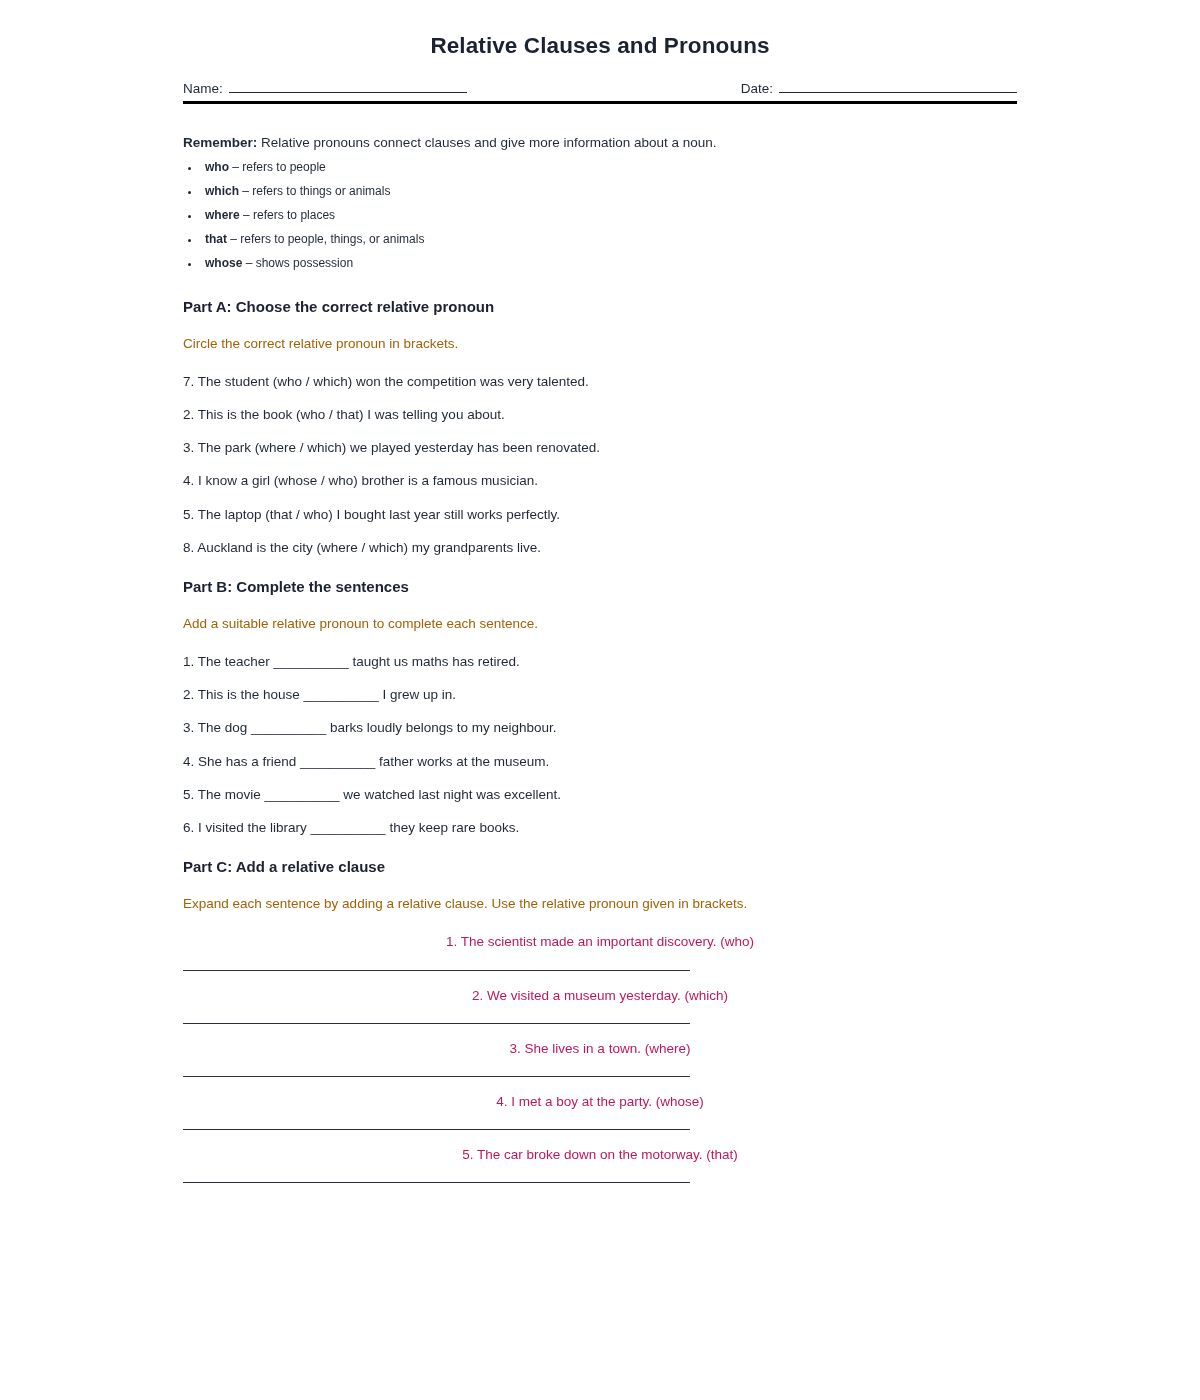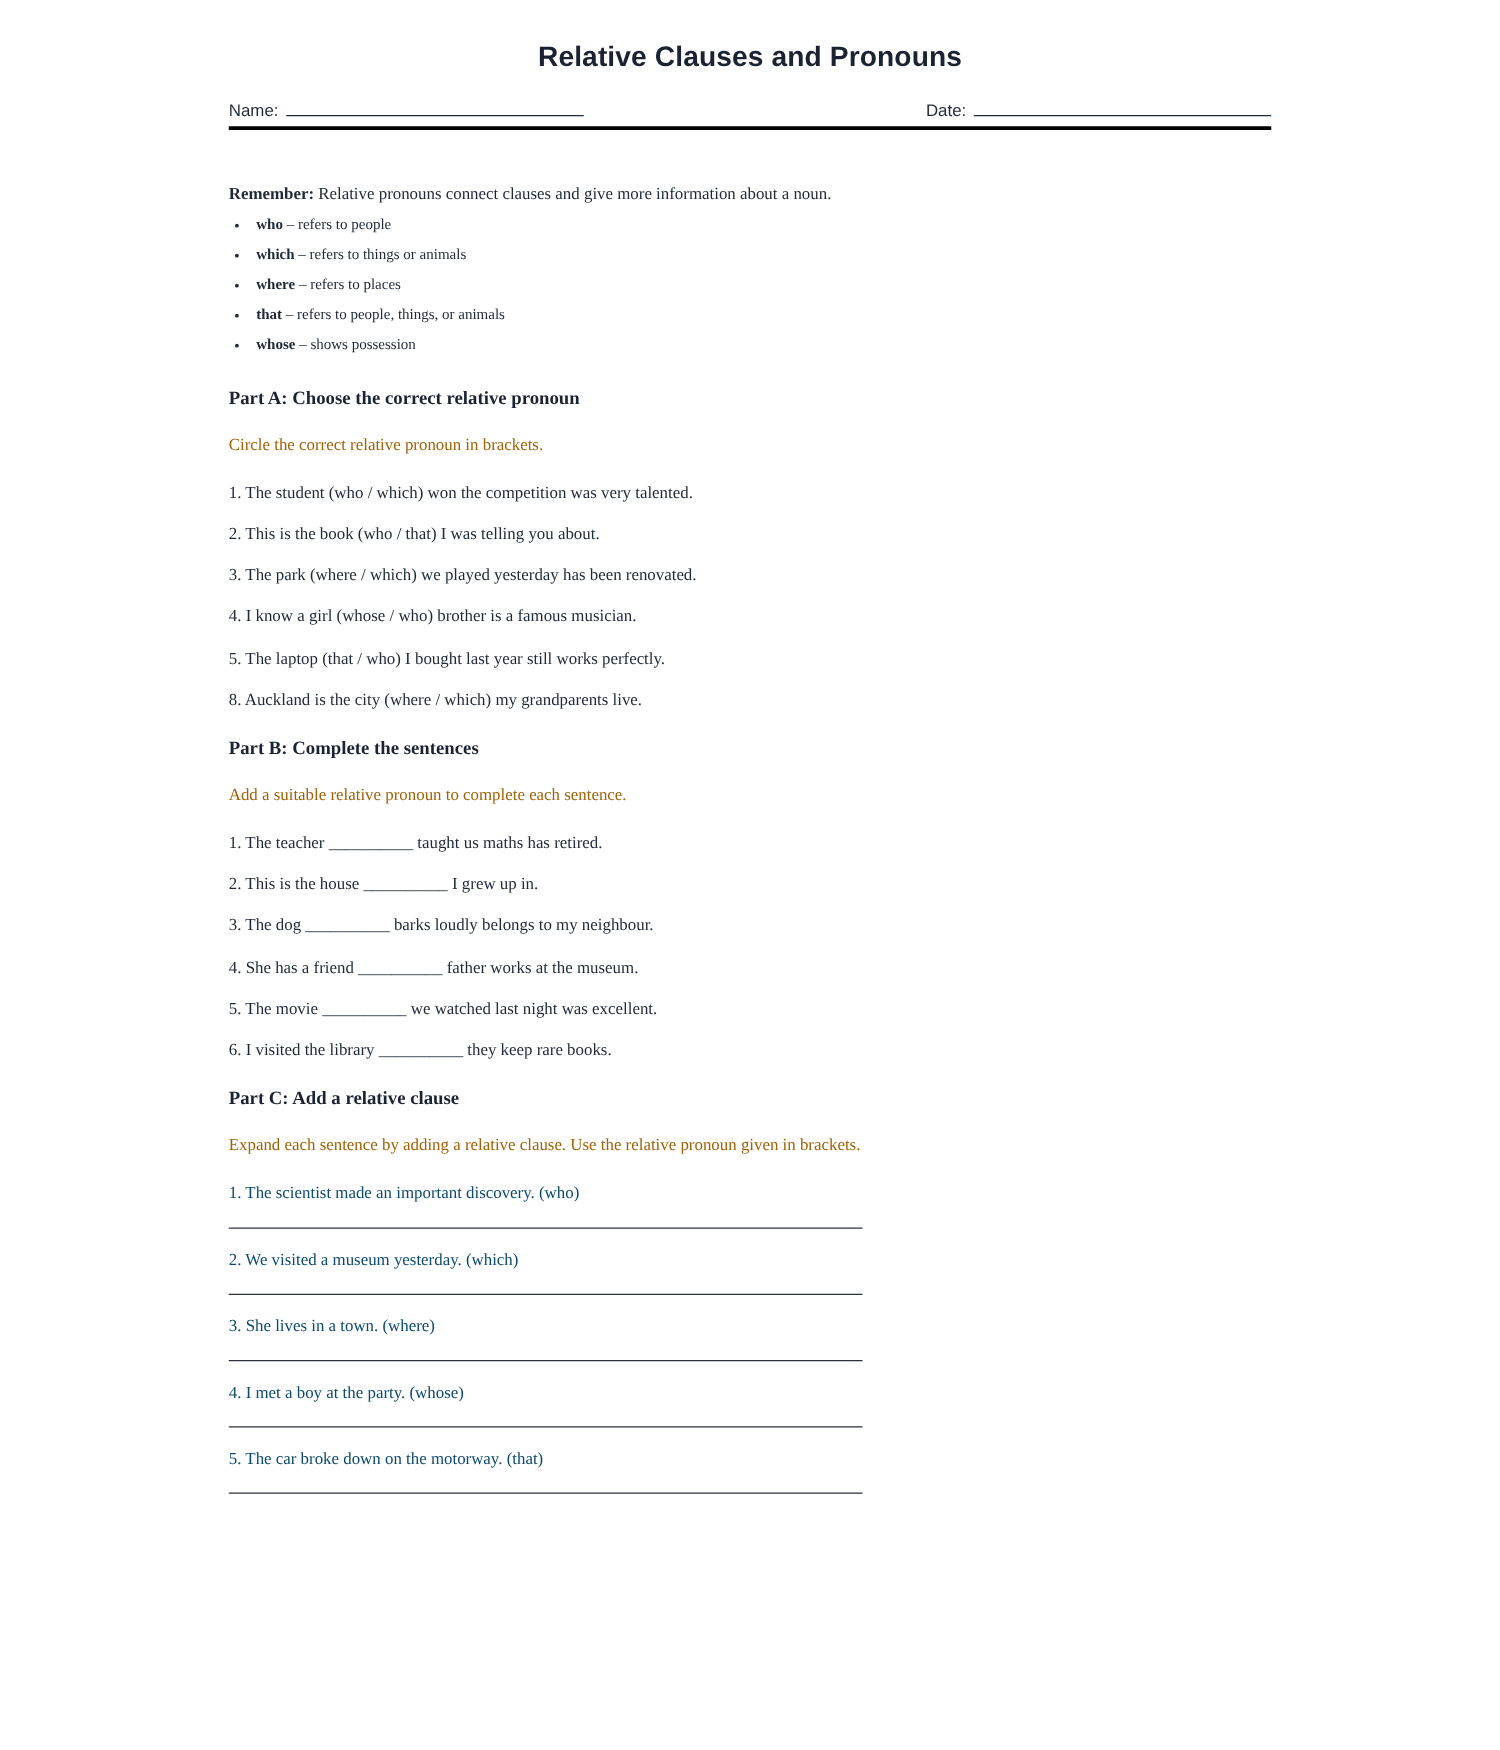--- a/index.html
+++ b/index.html
@@ -64,23 +64,22 @@
     width: 834px;
     margin: 5px auto 0 auto;
     border: none;
     border-top: 3px solid #000000;
     height: 0;
   }
 
   
   .content {
     width: 834px;
-    margin: 12px auto;
+    margin: 0 auto;
     padding-top: 29px;
-    font-family: Liberation Serif, serif;
   }
 
   .remember-line {
     font-size: 13.5px;
     line-height: 1.45;
     margin: 0 0 8px 0;
   }
   .remember-line .lead { font-weight: bold; }
 
   ul.pronoun-list {
@@ -142,21 +141,22 @@
     margin: 0;
     padding: 0;
   }
   .expand-list li {
     margin-top: 17px;
   }
   .expand-list li:first-child { margin-top: 22px; }
   .expand-prompt {
     font-size: 13.5px;
     line-height: 1.2;
-    color: #0c4a6e;
+    color: #be185d;
+    text-align: center;
   }
   .answer-rule {
     margin-top: 19px;
     width: 507px;
     border-top: 1.2px solid #2a2f3a;
     height: 0;
   }
 </style>
 </head>
 <body>
@@ -204,21 +204,21 @@
       <li>
         <span class="bullet-dot"></span>
         <span class="term">whose</span><span> – shows possession</span>
       </li>
     </ul>
 
     <div class="section part-a">
       <h2 class="section-heading">Part A: Choose the correct relative pronoun</h2>
       <p class="section-instruction">Circle the correct relative pronoun in brackets.</p>
       <ol class="question-list">
-        <li>1. The student (who / which) won the competition was very talented.</li>
+        <li>7. The student (who / which) won the competition was very talented.</li>
         <li>2. This is the book (who / that) I was telling you about.</li>
         <li>3. The park (where / which) we played yesterday has been renovated.</li>
         <li>4. I know a girl (whose / who) brother is a famous musician.</li>
         <li>5. The laptop (that / who) I bought last year still works perfectly.</li>
         <li>8. Auckland is the city (where / which) my grandparents live.</li>
       </ol>
     </div>
 
     <div class="section part-b">
       <h2 class="section-heading">Part B: Complete the sentences</h2>

